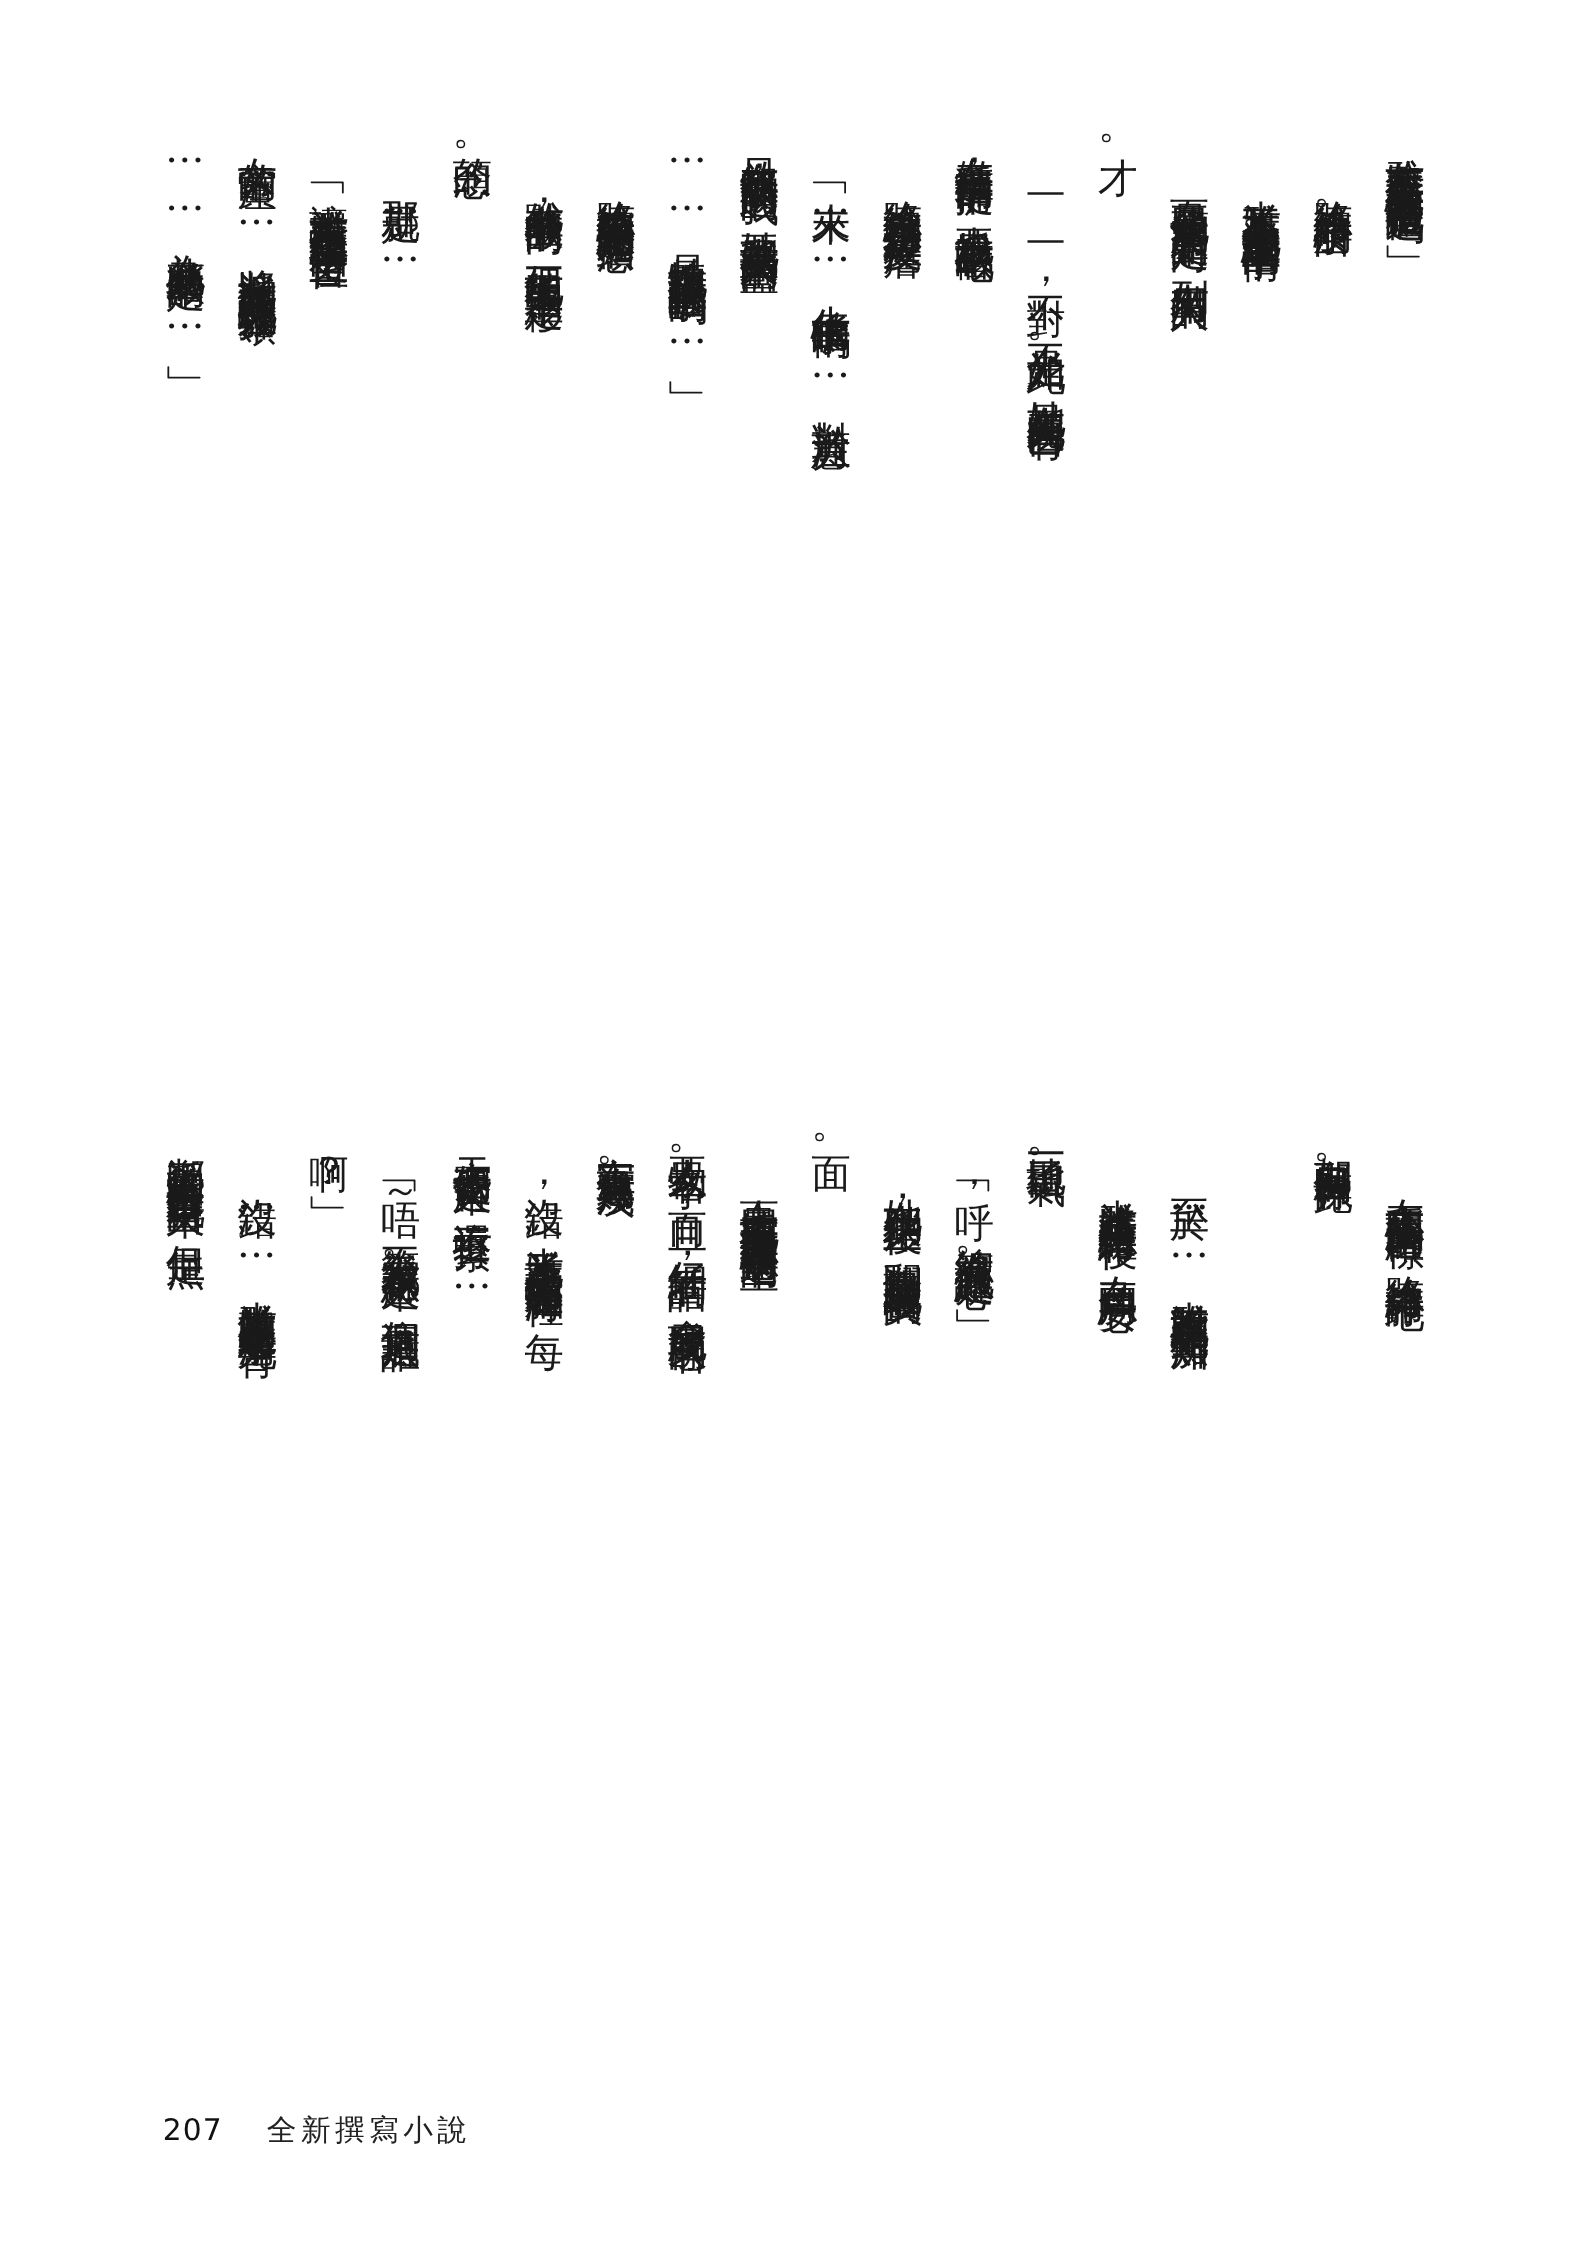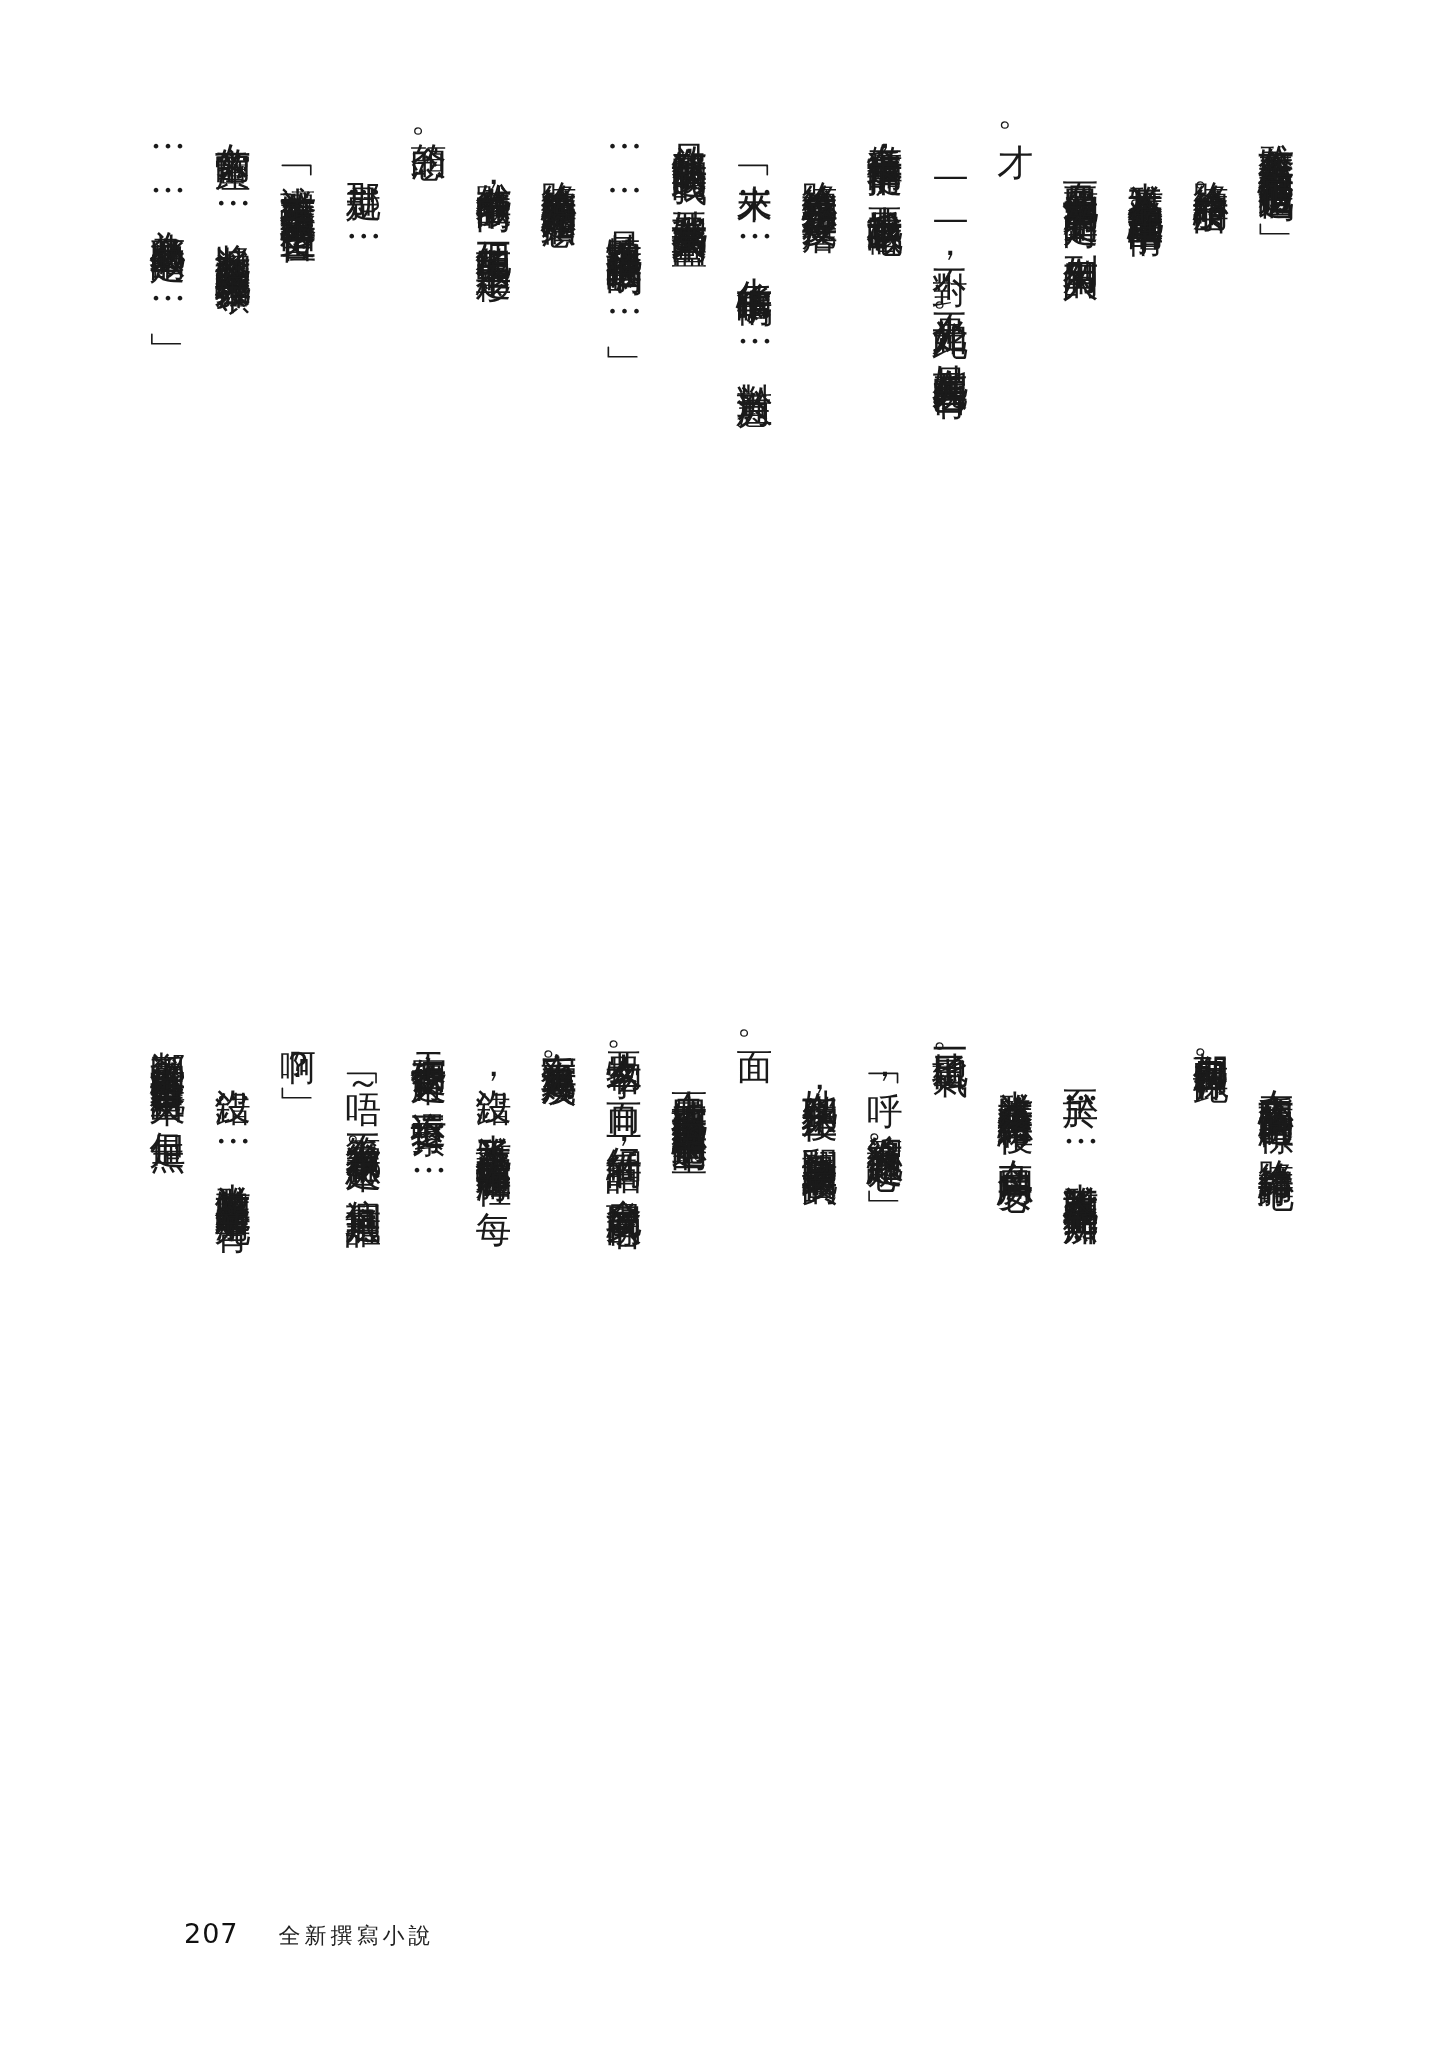--- a/index.html
+++ b/index.html
@@ -43,31 +43,30 @@
     text-align: start;
   }
   .footer {
     position: absolute;
     top: 1918px;
     left: 148px;
     height: 40px;
     display: flex;
     align-items: baseline;
     gap: 40px;
-    margin-left: 36px;
   }
   .page-number {
     font-family: "DejaVu Sans", "Liberation Sans", sans-serif;
     font-size: 27px;
     color: #111;
     letter-spacing: 1px;
   }
   .book-section {
     font-family: Liberation Mono, monospace;
-    font-size: 22px;
+    font-size: 27px;
     color: #222;
     letter-spacing: 4px;
   }
 </style>
 </head>
 <body>
 
 <div class="page">
 
   <div class="block upper">

